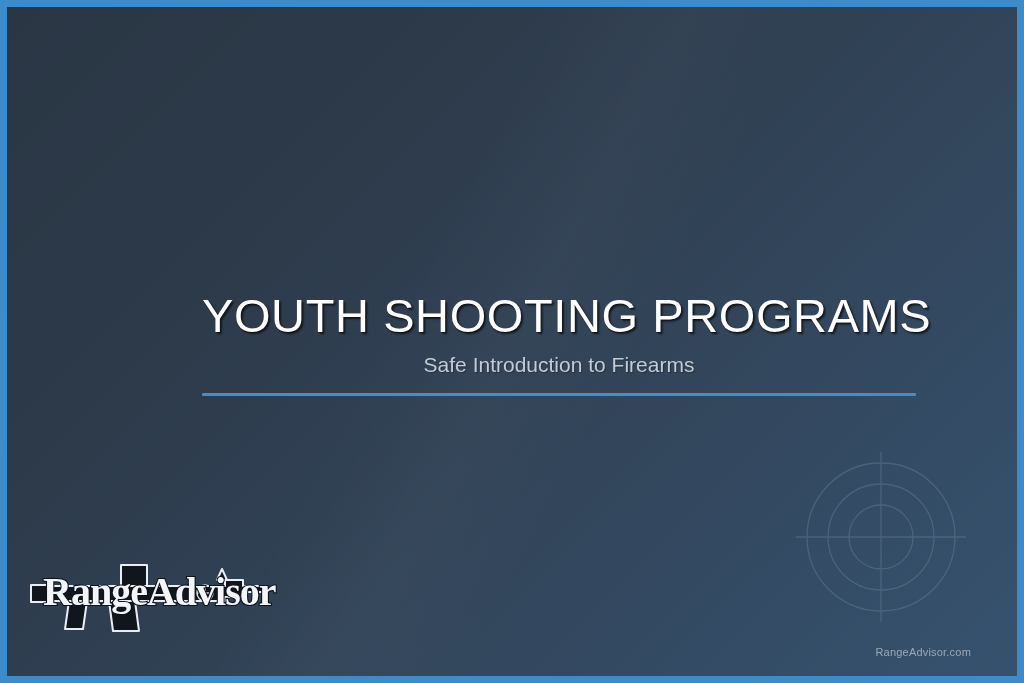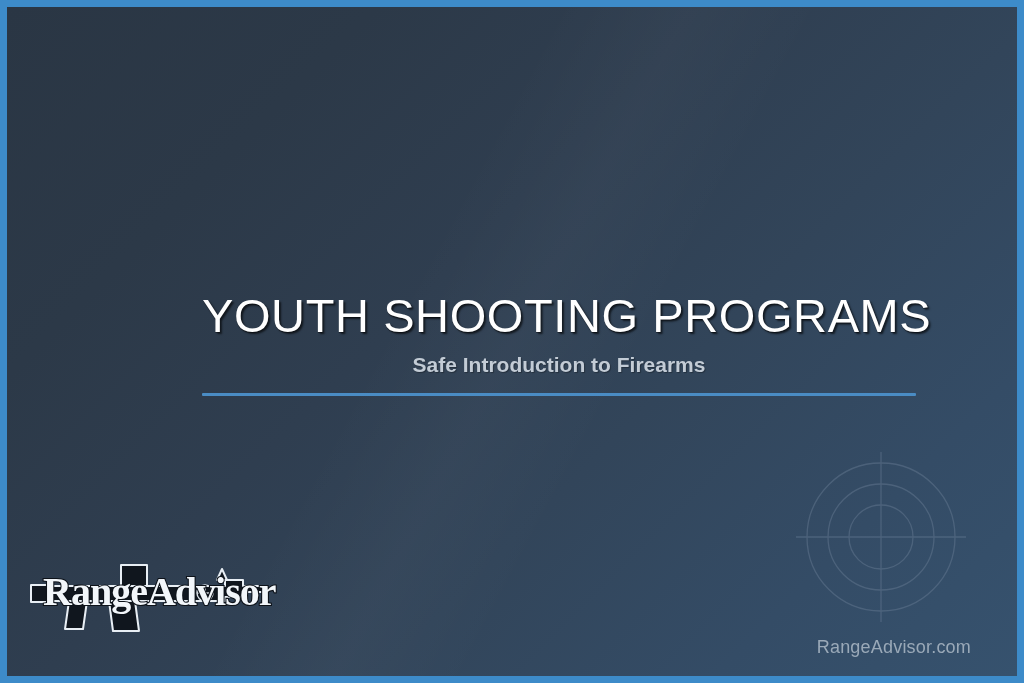--- a/index.html
+++ b/index.html
@@ -76,21 +76,21 @@
     letter-spacing: 0.6px;
     line-height: 1.06;
     color: #ffffff;
     text-align: center;
     text-shadow: 2px 2px 2px rgba(0,0,0,0.62), 0 1px 0 rgba(0,0,0,0.35);
     white-space: nowrap;
   }
   .slide-subtitle {
     margin: 11px 0 0 0;
     font-size: 21px;
-    font-weight: 700;
+    font-weight: 400;
     line-height: 1.2;
     color: #c3ccd6;
     text-align: center;
     text-shadow: 1px 1px 1px rgba(0,0,0,0.30);
     white-space: nowrap;
   }
   .accent-rule {
     margin-top: 16px;
     width: 714px;
     height: 3px;
@@ -106,21 +106,21 @@
     width: 250px;
     height: 105px;
   }
   .brand-logo svg { display: block; width: 250px; height: 105px; }
 
   
   .footer-url {
     position: absolute;
     right: 46px;
     bottom: 18px;
-    font-size: 18px;
+    font-size: 11px;
     color: #9aa9b8;
     letter-spacing: 0.2px;
     white-space: nowrap;
   }
 </style>
 </head>
 <body>
 
 <div id="slide">
 

